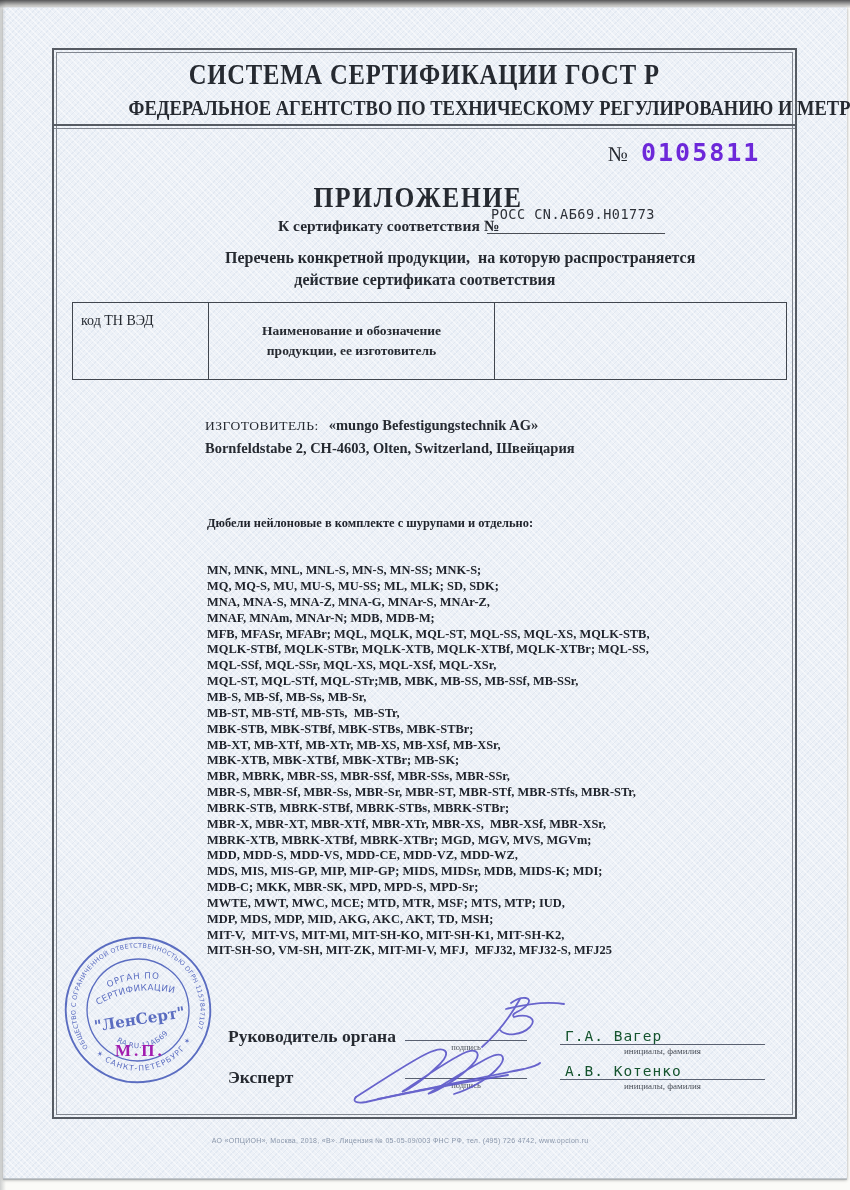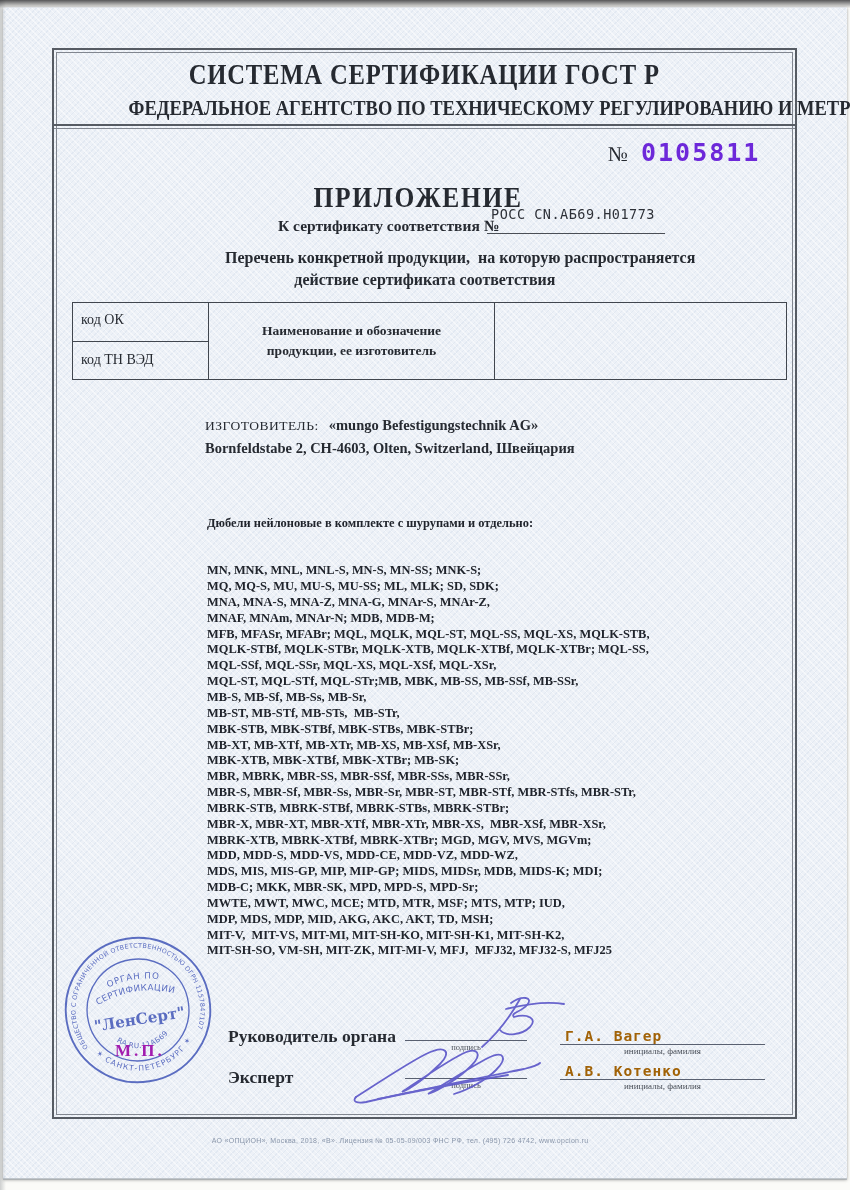--- a/index.html
+++ b/index.html
@@ -85,22 +85,22 @@
   .sigline{position:absolute;border-bottom:1px solid #596070;height:0;}
   .sl1{left:405px;top:1040px;width:122px;}
   .sl2{left:405px;top:1078px;width:122px;}
   .nl1{left:560px;top:1044px;width:205px;}
   .nl2{left:560px;top:1079px;width:205px;}
   .caption{position:absolute;font-size:8.5px;color:#4b5059;text-align:center;font-family:"Liberation Serif",serif;}
   .cp1{left:405px;top:1042px;width:122px;}
   .cp2{left:405px;top:1080px;width:122px;}
   .cn1{left:560px;top:1046px;width:205px;font-size:9px;}
   .cn2{left:560px;top:1081px;width:205px;font-size:9px;}
-  .sname{position:absolute;font-family:"DejaVu Sans Mono",monospace;font-weight:bold;font-size:14.5px;
-    letter-spacing:1px;color:#a16207;}
+  .sname{position:absolute;font-family:"DejaVu Sans Mono",monospace;font-weight:normal;font-size:14.5px;
+    letter-spacing:1px;color:#14532d;}
   .nm1{left:565px;top:1028px;}
   .nm2{left:565px;top:1063px;}
   .sigsvg{position:absolute;}
   .sv1{left:448px;top:993px;width:118px;height:58px;}
   .sv2{left:350px;top:1033px;width:195px;height:72px;}
 
   
   .footer{position:absolute;left:0;top:1137px;width:800px;text-align:center;
     font-family:"Liberation Sans","DejaVu Sans",sans-serif;font-size:7px;letter-spacing:.3px;color:#8a96aa;}
 </style>
@@ -123,21 +123,20 @@
 
 <div class="cert-label">К сертификату соответствия №</div>
 <div class="cert-number">РОСС CN.АБ69.Н01773</div>
 <div class="cert-line"></div>
 
 <div class="desc1 cx"><span class="sq">Перечень конкретной продукции,  на которую распространяется</span></div>
 <div class="desc2 cx"><span class="sq">действие сертификата соответствия</span></div>
 
 <div class="tbl">
   <div class="c1">
-    <div class="r1">код ОК</div>
     <div class="r2">код ТН ВЭД</div>
   </div>
   <div class="c2">Наименование и обозначение
 продукции, ее изготовитель</div>
 </div>
 
 <div class="mfr1">
   <span>ИЗГОТОВИТЕЛЬ:</span><span class="mfr-name">«mungo Befestigungstechnik AG»</span>
 </div>
 <div class="mfr2">Bornfeldstabe 2, CH-4603, Olten, Switzerland, Швейцария</div>

